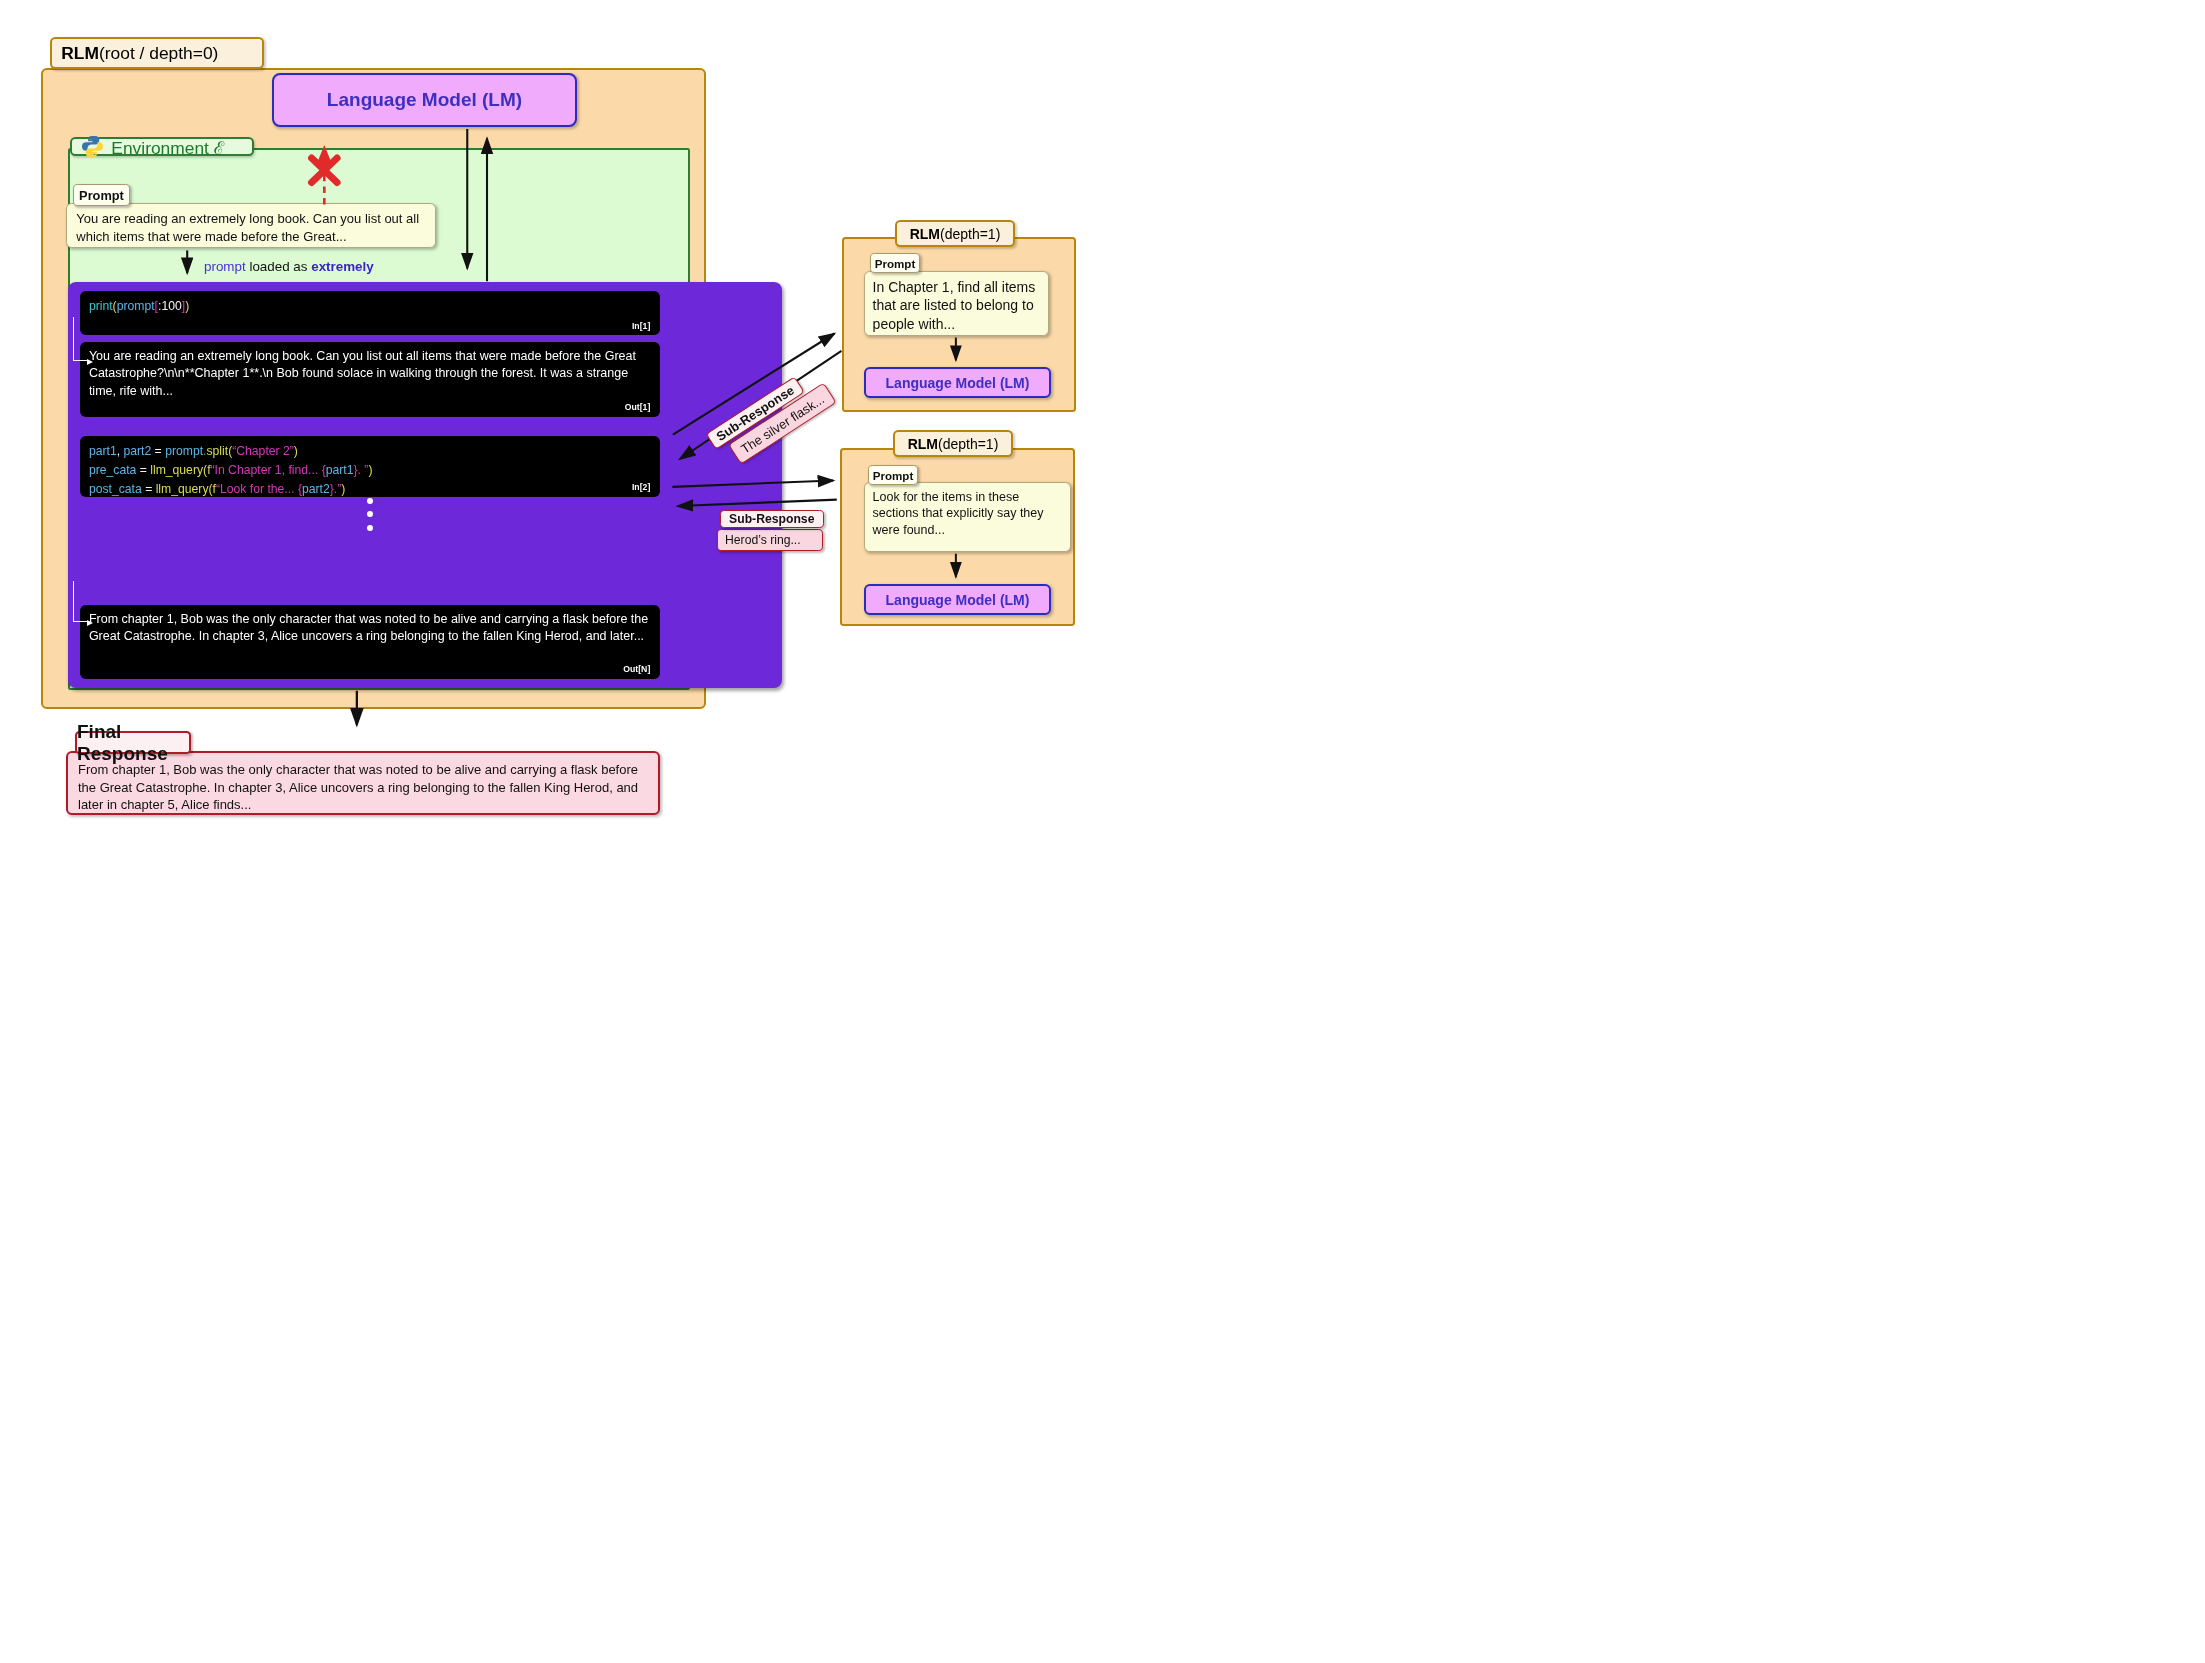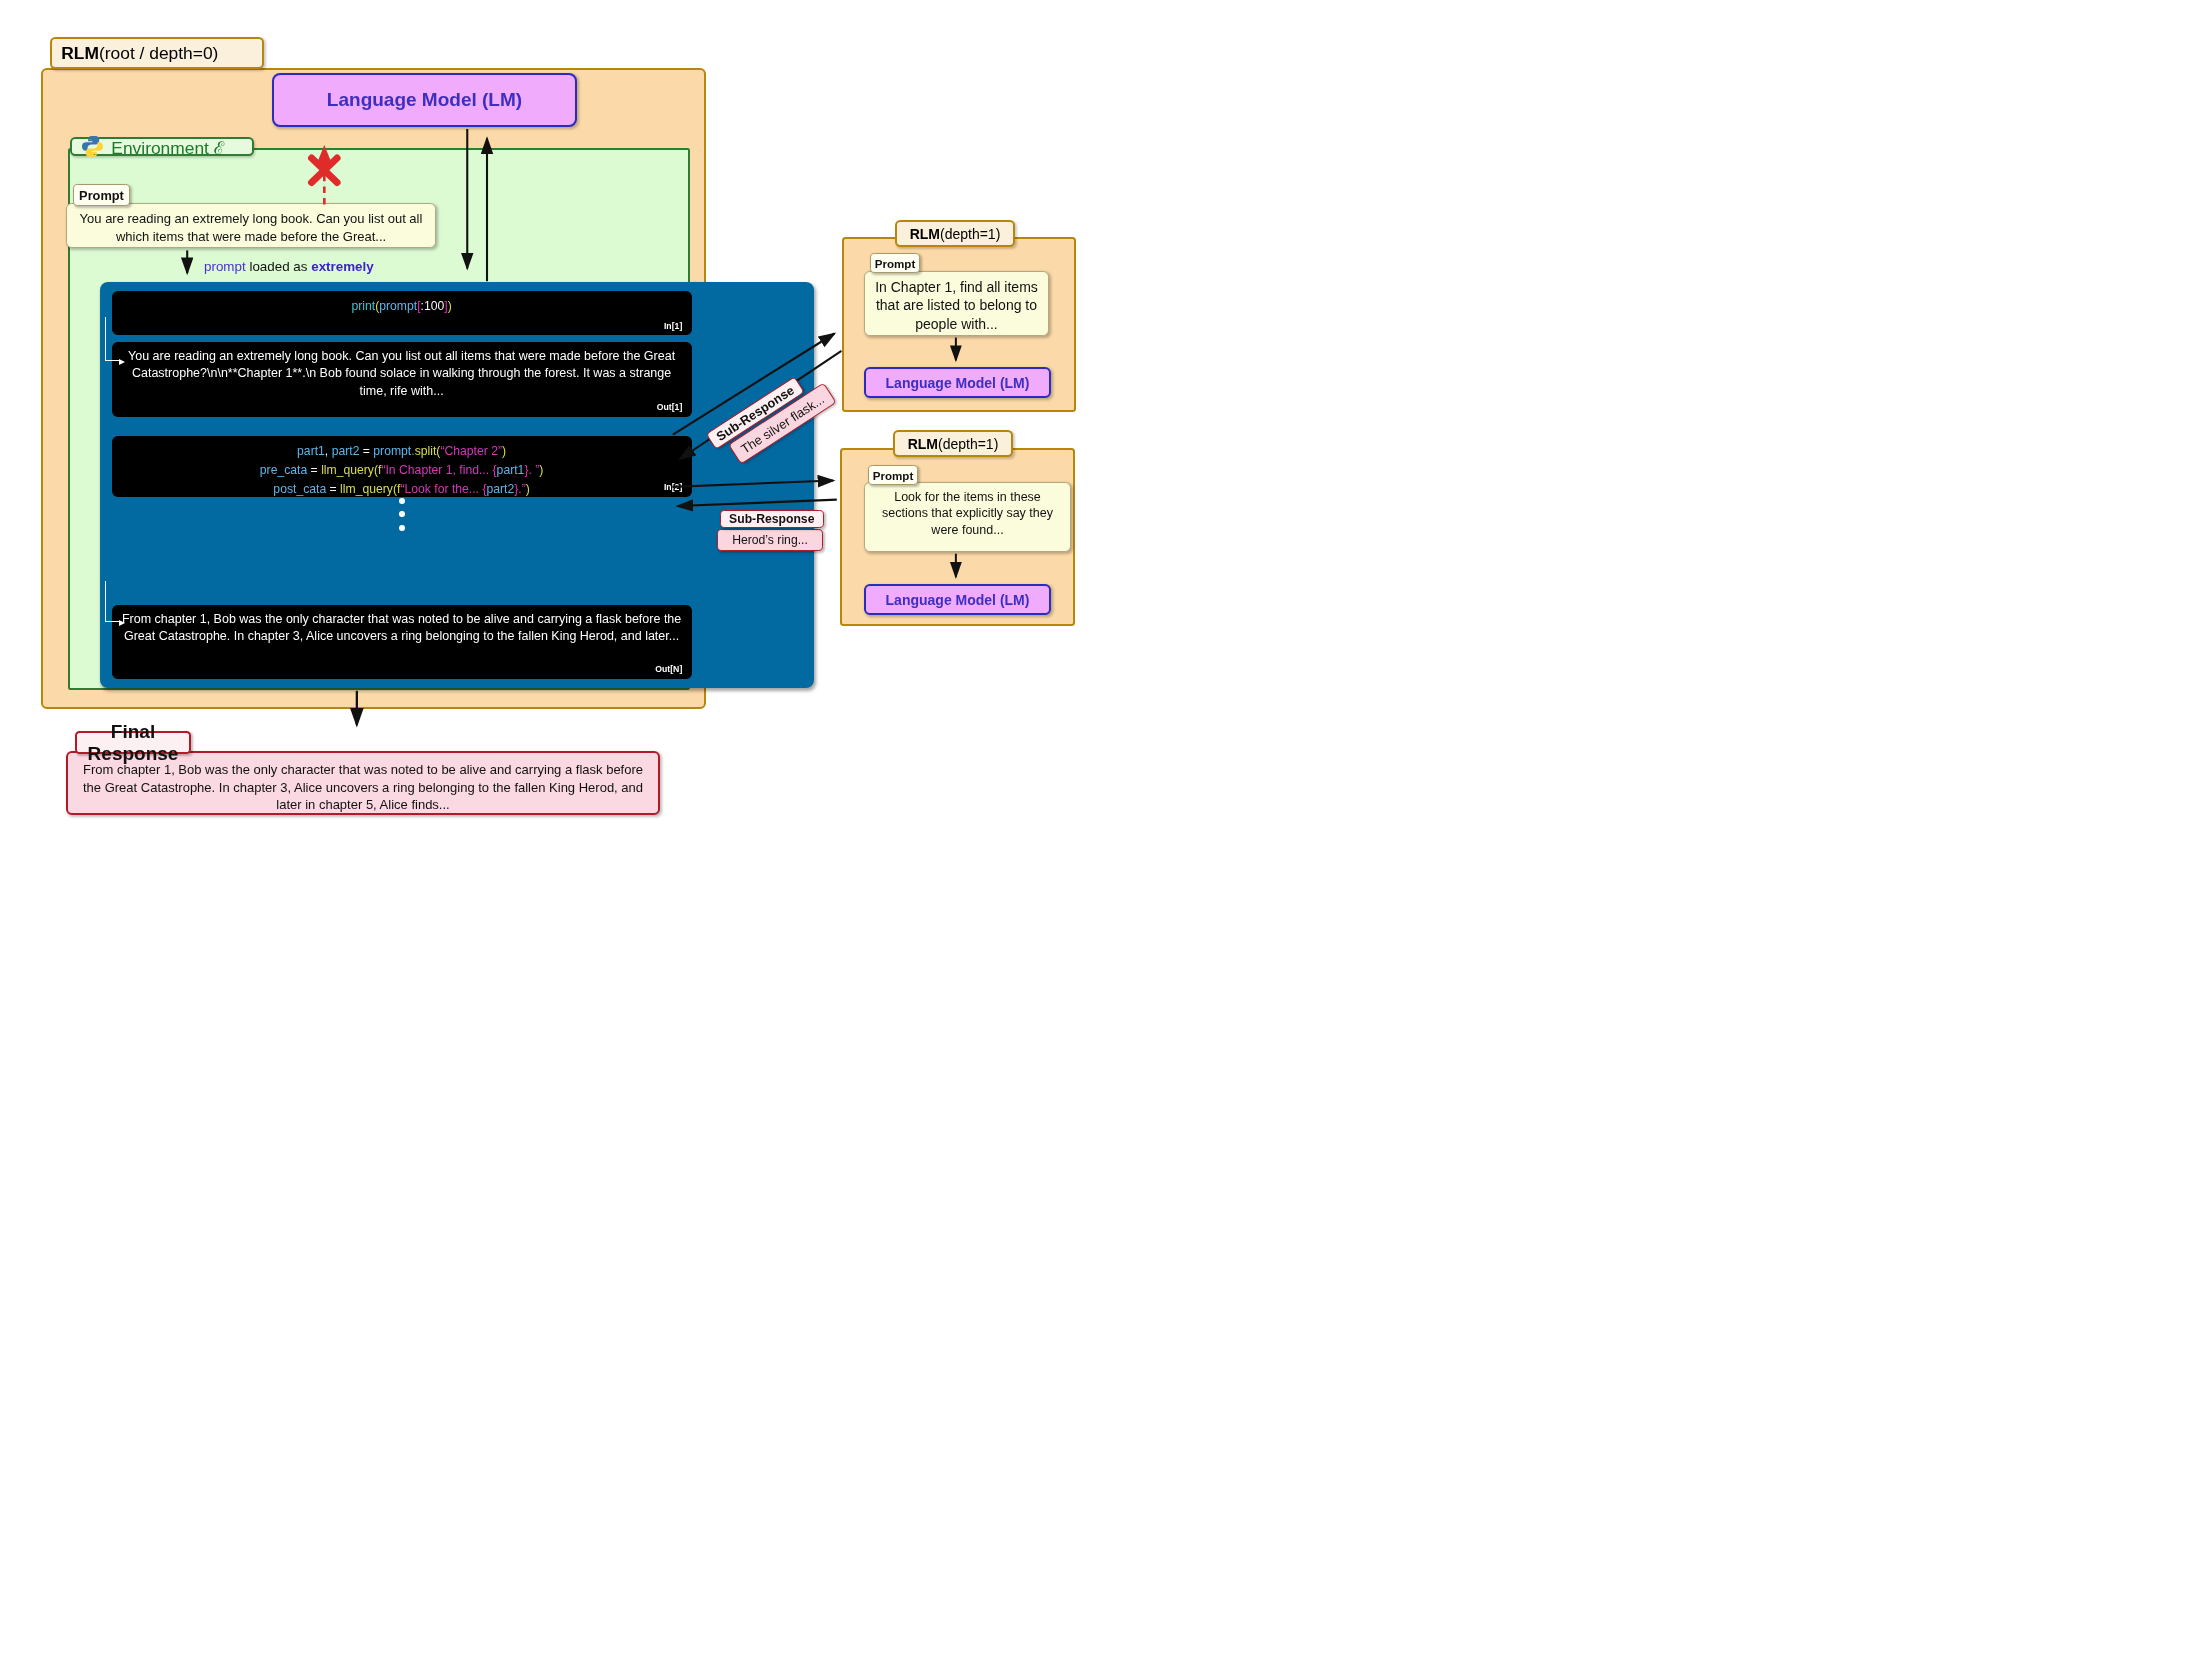--- a/index.html
+++ b/index.html
@@ -1,37 +1,37 @@
 <!DOCTYPE html>
 <html style="font-size:9.3px"><head>
 <meta charset="utf-8">
 <style>
   html,body{margin:0;padding:0;background:#fff;}
   body{font-family:"Liberation Sans", sans-serif;}
-  #canvas{position:relative;width:1103px;height:832px;background:#fff;overflow:hidden;text-align:center;}
+  #canvas{position:relative;width:1103px;height:832px;background:#fff;overflow:hidden;}
 
   .panel{position:absolute;box-sizing:border-box;border-radius:5.8px;}
   .rlm-panel{background:#FBD9A8;border:2.3px solid #B8860B;}
   .rlm-label{position:absolute;box-sizing:border-box;background:#FAF0DC;border:2.3px solid #B8860B;
     border-radius:5.2px;display:flex;align-items:center;z-index:6;box-shadow:1.2px 1.7px 2.3px rgba(0,0,0,.2);}
   .rlm-label .b{font-weight:bold;}
   .env-panel{position:absolute;box-sizing:border-box;background:#DCFBD3;border:2.3px solid #2E7D32;z-index:1;}
   .env-label{position:absolute;box-sizing:border-box;background:#E6FBDE;border:2.3px solid #2E7D32;border-radius:5.2px;
     display:flex;align-items:center;gap:7px;padding:0 9.3px;z-index:6;color:#1B7A2A;font-size:17.4px;box-shadow:1.2px 1.7px 2.3px rgba(0,0,0,.2);}
   .lm-box{position:absolute;box-sizing:border-box;background:#f0abfc;border:2px solid #2B2BC0;border-radius:8.1px;
     display:flex;align-items:center;justify-content:center;color:#3F2FC0;font-weight:bold;z-index:6;box-shadow:1.2px 1.7px 2.9px rgba(0,0,0,.25);}
   .tag{position:absolute;box-sizing:border-box;background:#FFFEF2;border:1.7px solid #A89968;border-radius:4.6px;
     display:flex;align-items:center;justify-content:center;font-weight:bold;color:#111;z-index:7;box-shadow:1.2px 1.7px 2.3px rgba(0,0,0,.25);}
   .note-box{position:absolute;box-sizing:border-box;background:#FBFCDC;border:1.7px solid #B3A97E;border-radius:5.8px;
     color:#111;z-index:3;box-shadow:1.2px 1.7px 2.9px rgba(0,0,0,.25);}
   .red-tag{background:#FDF0F3;border:1.7px solid #B01B28;}
   .pink-box{background:#FAD7E0;border:1.7px solid #B01B28;}
 
-  .repl{position:absolute;left:68px;top:282px;width:714px;height:406px;background:#0369a1;border-radius:8.1px;z-index:2;
-    box-shadow:1.7px 2.3px 3.5px rgba(0,0,0,.35);margin-left:32px;}
+  .repl{position:absolute;left:68px;top:282px;width:714px;height:406px;background:#6d28d9;border-radius:8.1px;z-index:2;
+    box-shadow:1.7px 2.3px 3.5px rgba(0,0,0,.35);}
   .cell{position:absolute;box-sizing:border-box;left:11.6px;width:580px;background:#000;border-radius:5.8px;padding:5.8px 9.3px;}
   .cell-label{position:absolute;right:9.3px;bottom:4.6px;color:#fff;font-weight:bold;font-size:8.7px;}
   .code-line{white-space:pre;font-size:12.2px;line-height:1.55;font-family:"Liberation Sans",sans-serif;}
   .tk-fn{color:#3EC5CE;} .tk-fn2{color:#D9DE4F;} .tk-pn{color:#D9DE4F;} .tk-var{color:#5FB5EA;}
   .tk-br{color:#E231B2;} .tk-str{color:#D438B8;} .tk-wh{color:#F5F5F5;} .tk-dot{color:#43A047;}
   .out-text{color:#fff;font-size:12.5px;line-height:1.4;}
 
   .elbow{position:absolute;border-left:1.7px solid #fff;border-bottom:1.7px solid #fff;width:12.8px;z-index:3;}
   .elbow::after{content:"";position:absolute;right:-5.8px;bottom:-4.6px;width:0;height:0;
     border-left:6.4px solid #fff;border-top:3.8px solid transparent;border-bottom:3.8px solid transparent;}

